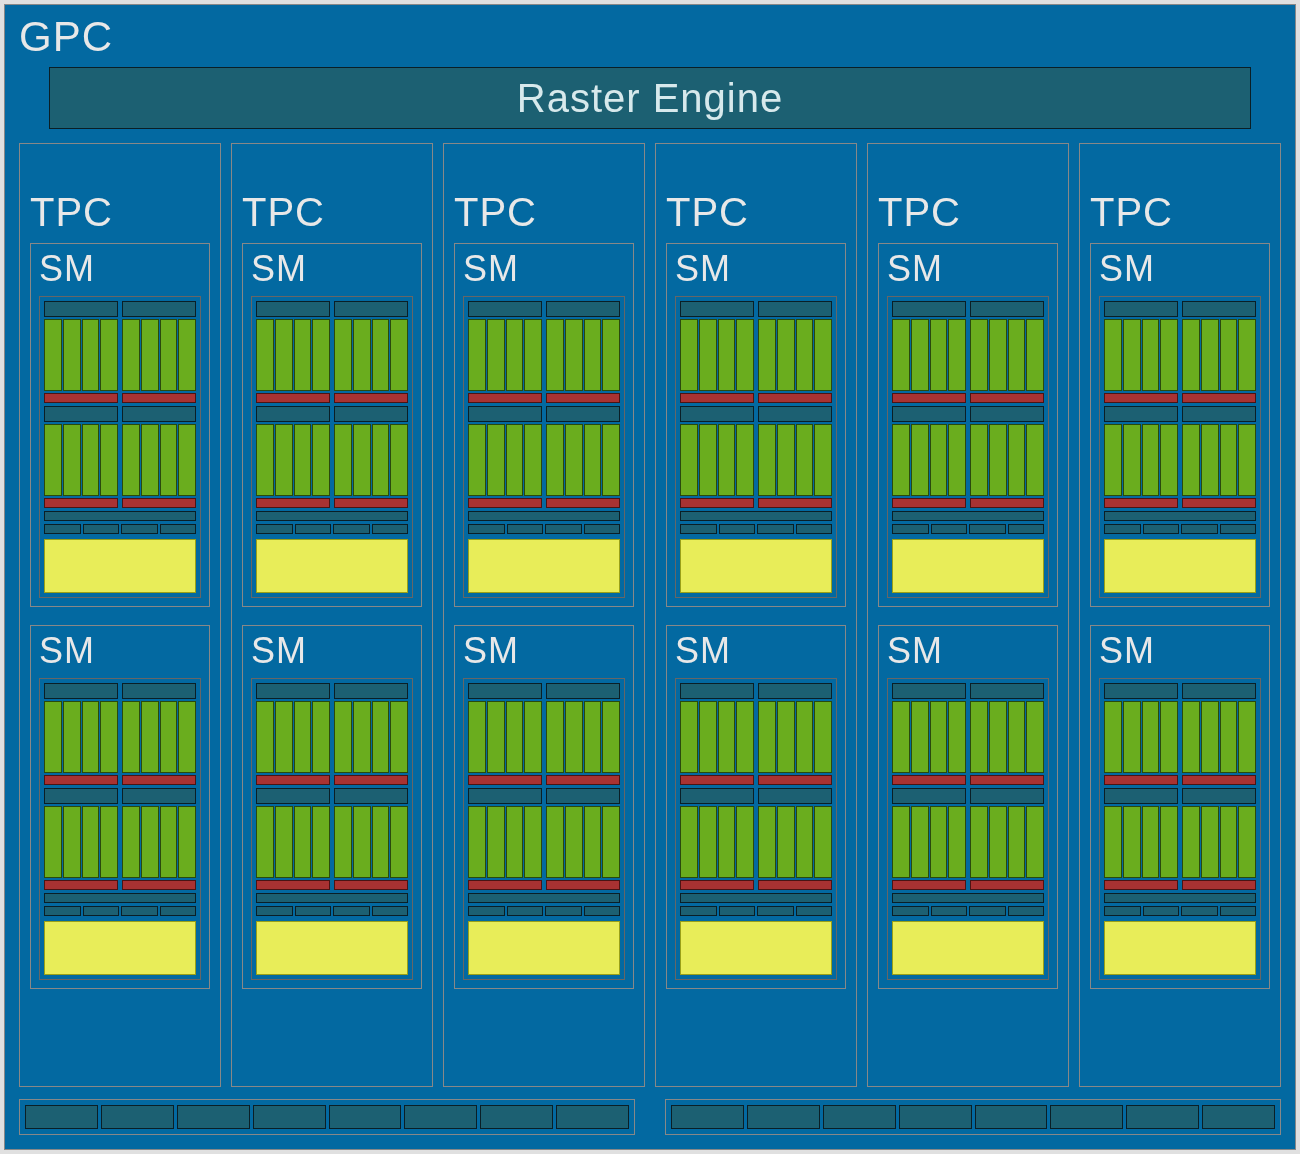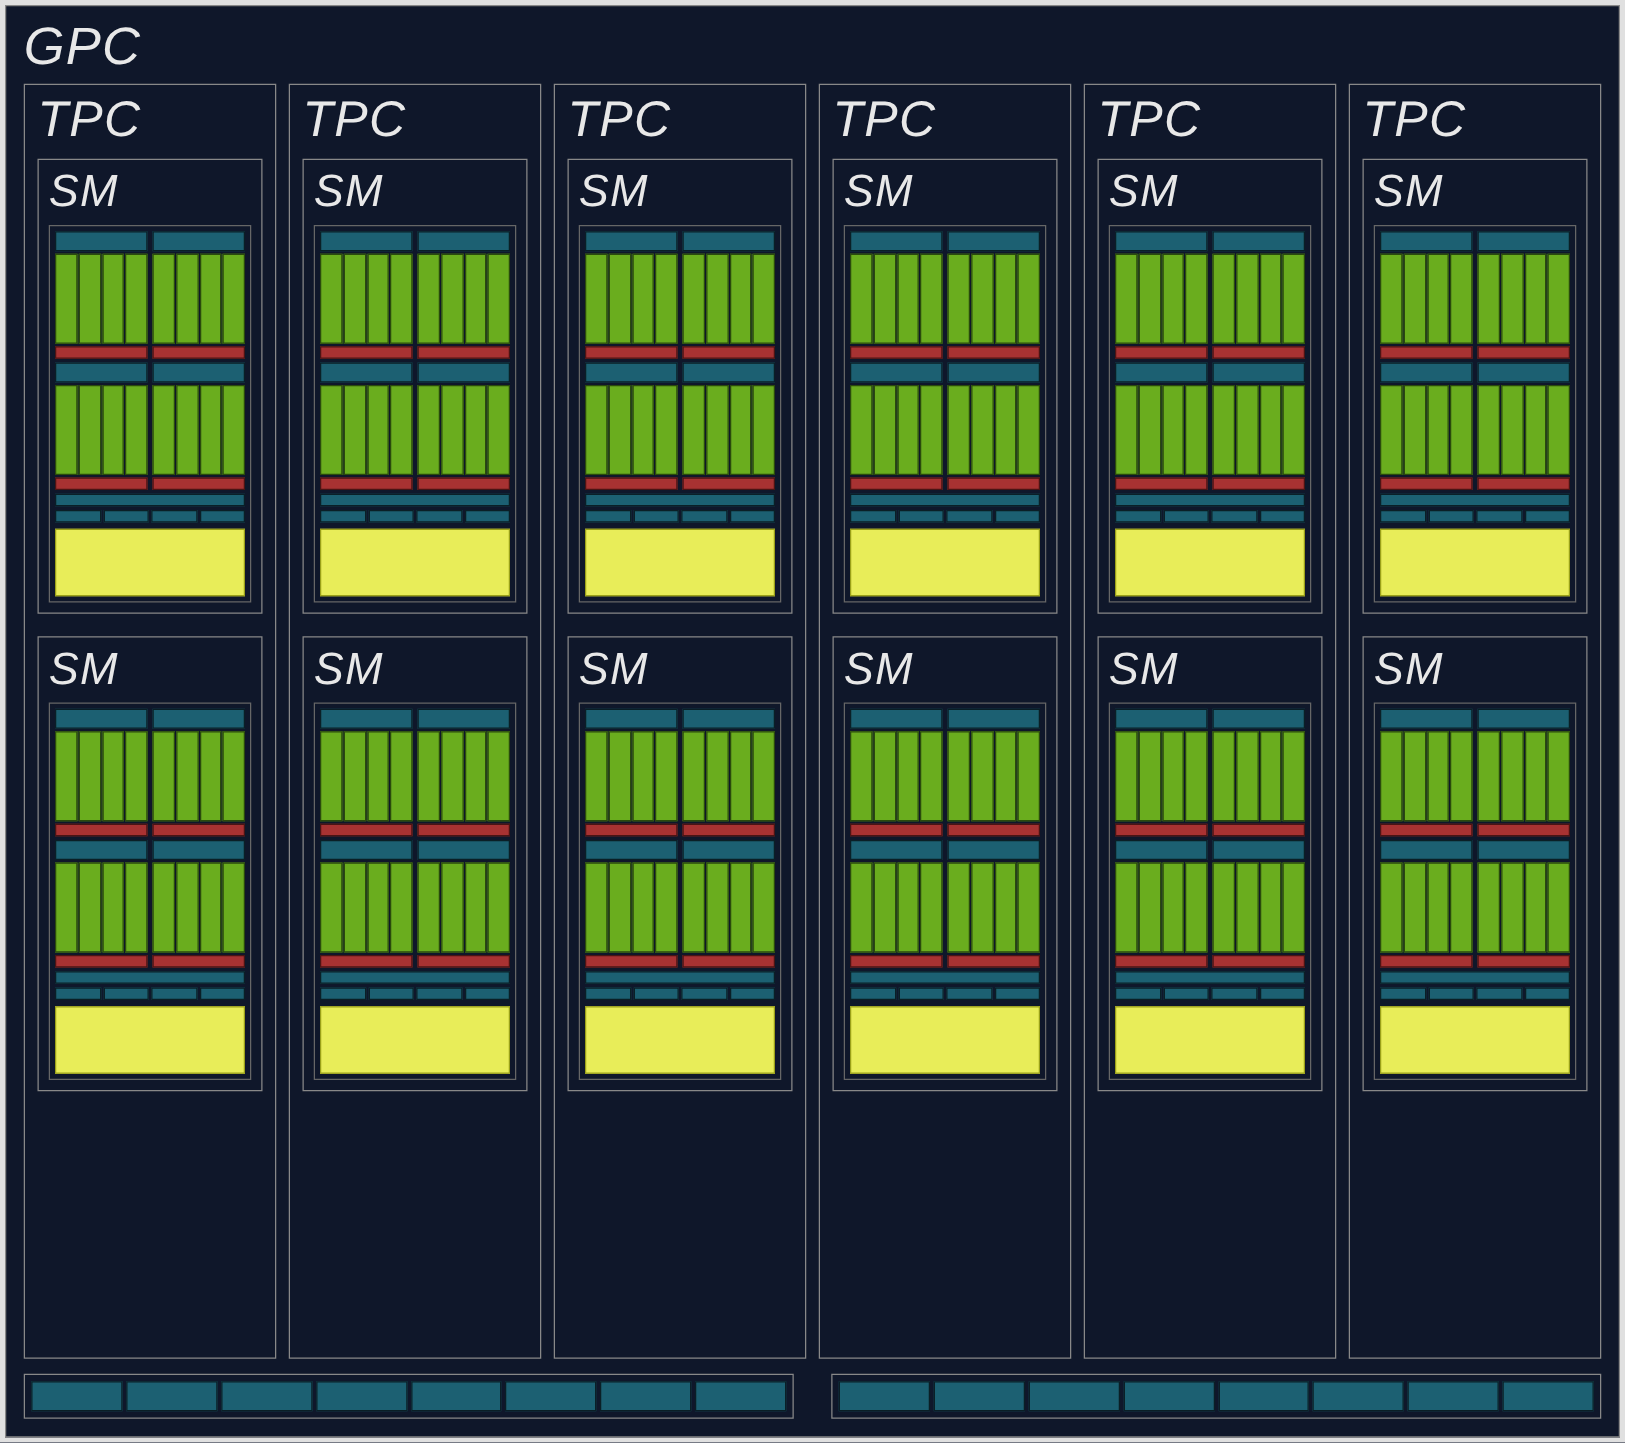--- a/index.html
+++ b/index.html
@@ -6,26 +6,25 @@
   body {
     background: #e0e0e0;
     font-family: "Segoe UI", Arial, sans-serif;
     width: 1300px;
     height: 1154px;
     padding: 4px;
   }
   .gpc {
     width: 100%;
     height: 100%;
-    background: #0f172a;
+    background: #0369a1;
     border: 1px solid #888;
     padding: 8px 14px 14px 14px;
     display: flex;
     flex-direction: column;
-    font-style: italic;
   }
   .gpc-label {
     color: #e8e8e8;
     font-size: 42px;
     font-weight: 300;
     letter-spacing: 1px;
     margin-bottom: 6px;
   }
   .raster {
     background: #1c6072;
@@ -51,20 +50,21 @@
     padding: 6px 10px 10px 10px;
     display: flex;
     flex-direction: column;
   }
   .tpc-label {
     color: #e8e8e8;
     font-size: 40px;
     font-weight: 300;
     letter-spacing: 1px;
     margin-bottom: 8px;
+    margin-top: 40px;
   }
   .sm {
     border: 1px solid #888;
     padding: 4px 8px 8px 8px;
     margin-bottom: 18px;
     display: flex;
     flex-direction: column;
     justify-content: center;
   }
   .sm:last-child { margin-bottom: 0; }
@@ -138,20 +138,21 @@
     background: #1c6072;
     height: 24px;
     border: 1px solid #0a1f26;
   }
 </style>
 </head>
 <body>
 
 <div class="gpc">
   <div class="gpc-label">GPC</div>
+  <div class="raster">Raster Engine</div>
   <div class="tpc-row" id="tpc-row">
       <div class="tpc">
         <div class="tpc-label">TPC</div>
         <div class="sm">
           <div class="sm-label">SM</div>
           <div class="sm-inner">
             <div class="halves">
               <div class="half">
                 <div class="teal-bar"></div>
                 <div class="green-cores">

